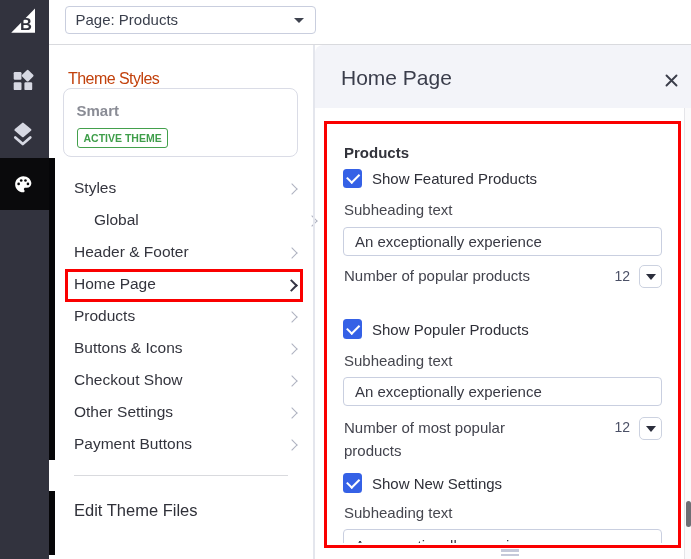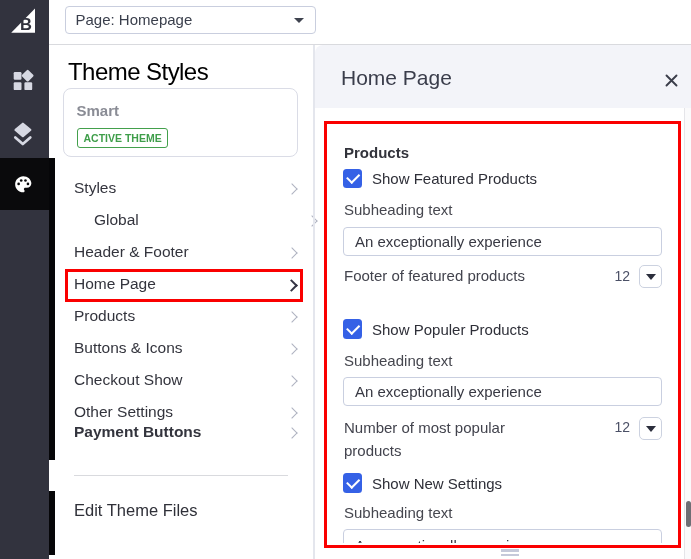--- a/index.html
+++ b/index.html
@@ -41,41 +41,41 @@
       <circle cx="14.6" cy="7.6" r="1.55"></circle>
       <circle cx="17.5" cy="11.6" r="1.55"></circle>
     </g>
   </svg>
 
   <div class="abs" style="left:49px;top:158px;width:5.5px;height:302px;background:#060608;"></div>
   <div class="abs" style="left:49px;top:491px;width:5.5px;height:64px;background:#060608;"></div>
 
   <div class="abs" style="left:49px;top:44px;width:642px;height:1px;background:#D9DADE;"></div>
   <div class="abs" style="left:65px;top:6px;width:251px;height:28px;border:1px solid #C9CEDE;border-radius:4px;background:#fff;">
-    <div class="abs" style="left:9.5px;top:0;line-height:25px;font-size:15px;color:#3A3F4C;">Page: Homepage</div>
+    <div class="abs" style="left:9.5px;top:0;line-height:25px;font-size:15px;color:#3A3F4C;">Page: Products</div>
     <div class="abs" style="right:11px;top:11px;width:0;height:0;border-left:5.5px solid transparent;border-right:5.5px solid transparent;border-top:5px solid #3F434F;"></div>
   </div>
 
-  <div class="abs" style="left:68px;top:58px;font-size:24px;letter-spacing:-0.55px;color:#000000;">Theme Styles</div>
+  <div class="abs" style="left:68px;top:70px;font-size:16px;letter-spacing:-0.55px;color:#c2410c;">Theme Styles</div>
 
   <div class="abs" style="left:63px;top:88px;width:235px;height:69px;border:1px solid #DADCE6;border-radius:8px;background:#fff;">
     <div class="abs" style="left:12.5px;top:12.5px;font-size:15px;font-weight:bold;color:#8A8C95;">Smart</div>
     <div class="abs" style="left:12.5px;top:39px;border:1px solid #43A04C;border-radius:3px;padding:3px 5px 3px 6px;font-size:10.5px;font-weight:bold;letter-spacing:0px;color:#3F9E4A;">ACTIVE THEME</div>
   </div>
 
   <div class="abs" style="left:49px;top:172px;width:264px;">
     <div class="menuitem" style="top:0;">Styles</div>
     <div class="menuitem" style="top:32px;margin-left:20px;">Global</div>
     <div class="menuitem" style="top:64px;">Header &amp; Footer</div>
     <div class="menuitem dark" style="top:96px;">Home Page</div>
     <div class="menuitem" style="top:128px;">Products</div>
     <div class="menuitem" style="top:160px;">Buttons &amp; Icons</div>
     <div class="menuitem" style="top:192px;">Checkout Show</div>
     <div class="menuitem" style="top:224px;">Other Settings</div>
-    <div class="menuitem" style="top:244px;font-weight:bold;">Payment Buttons</div>
+    <div class="menuitem" style="top:256px;">Payment Buttons</div>
   </div>
   <style>
     .menuitem { position:absolute; left:25px; width:222px; height:32px; line-height:32px; font-size:15.5px; color:#33343D; }
     .menuitem::after { content:""; position:absolute; right:0px; top:12.5px; width:7px; height:7px; border-right:1.8px solid #AEB2C0; border-top:1.8px solid #AEB2C0; transform:rotate(45deg); }
     .menuitem.dark::after { border-right:2.4px solid #343444; border-top:2.4px solid #343444; }
   </style>
 
   <div class="abs" style="left:64.5px;top:268.5px;width:238px;height:33px;border:3px solid #FA0000;"></div>
 
   <div class="abs" style="left:74px;top:475px;width:214px;height:1px;background:#D9DADE;"></div>
@@ -94,21 +94,21 @@
   <div class="abs" style="left:344px;top:144px;font-size:15px;font-weight:bold;color:#32333B;">Products</div>
 
   <div class="abs cbox" style="left:342.5px;top:168.5px;"></div>
   <div class="abs" style="left:372px;top:170px;font-size:15px;color:#2E2F38;">Show Featured Products</div>
 
   <div class="abs" style="left:344px;top:200.5px;font-size:15px;color:#46474F;">Subheading text</div>
   <div class="abs inputf" style="left:343px;top:227px;">
       <span>An exceptionally experience</span>
     </div>
 
-  <div class="abs" style="left:344px;top:264px;width:190px;font-size:15px;line-height:23px;color:#42434D;">Footer of featured products</div>
+  <div class="abs" style="left:344px;top:264px;width:190px;font-size:15px;line-height:23px;color:#42434D;">Number of popular products</div>
   <div class="abs" style="left:606px;top:268px;width:24px;text-align:right;font-size:14px;color:#4B5066;">12</div>
   <div class="abs ddbtn" style="left:638.5px;top:264.5px;">
       <div class="caret"></div>
     </div>
 
   <div class="abs cbox" style="left:342.5px;top:319px;"></div>
   <div class="abs" style="left:372px;top:320.5px;font-size:15px;color:#2E2F38;">Show Populer Products</div>
 
   <div class="abs" style="left:344px;top:352.3px;font-size:15px;color:#46474F;">Subheading text</div>
   <div class="abs inputf" style="left:343px;top:377px;">

